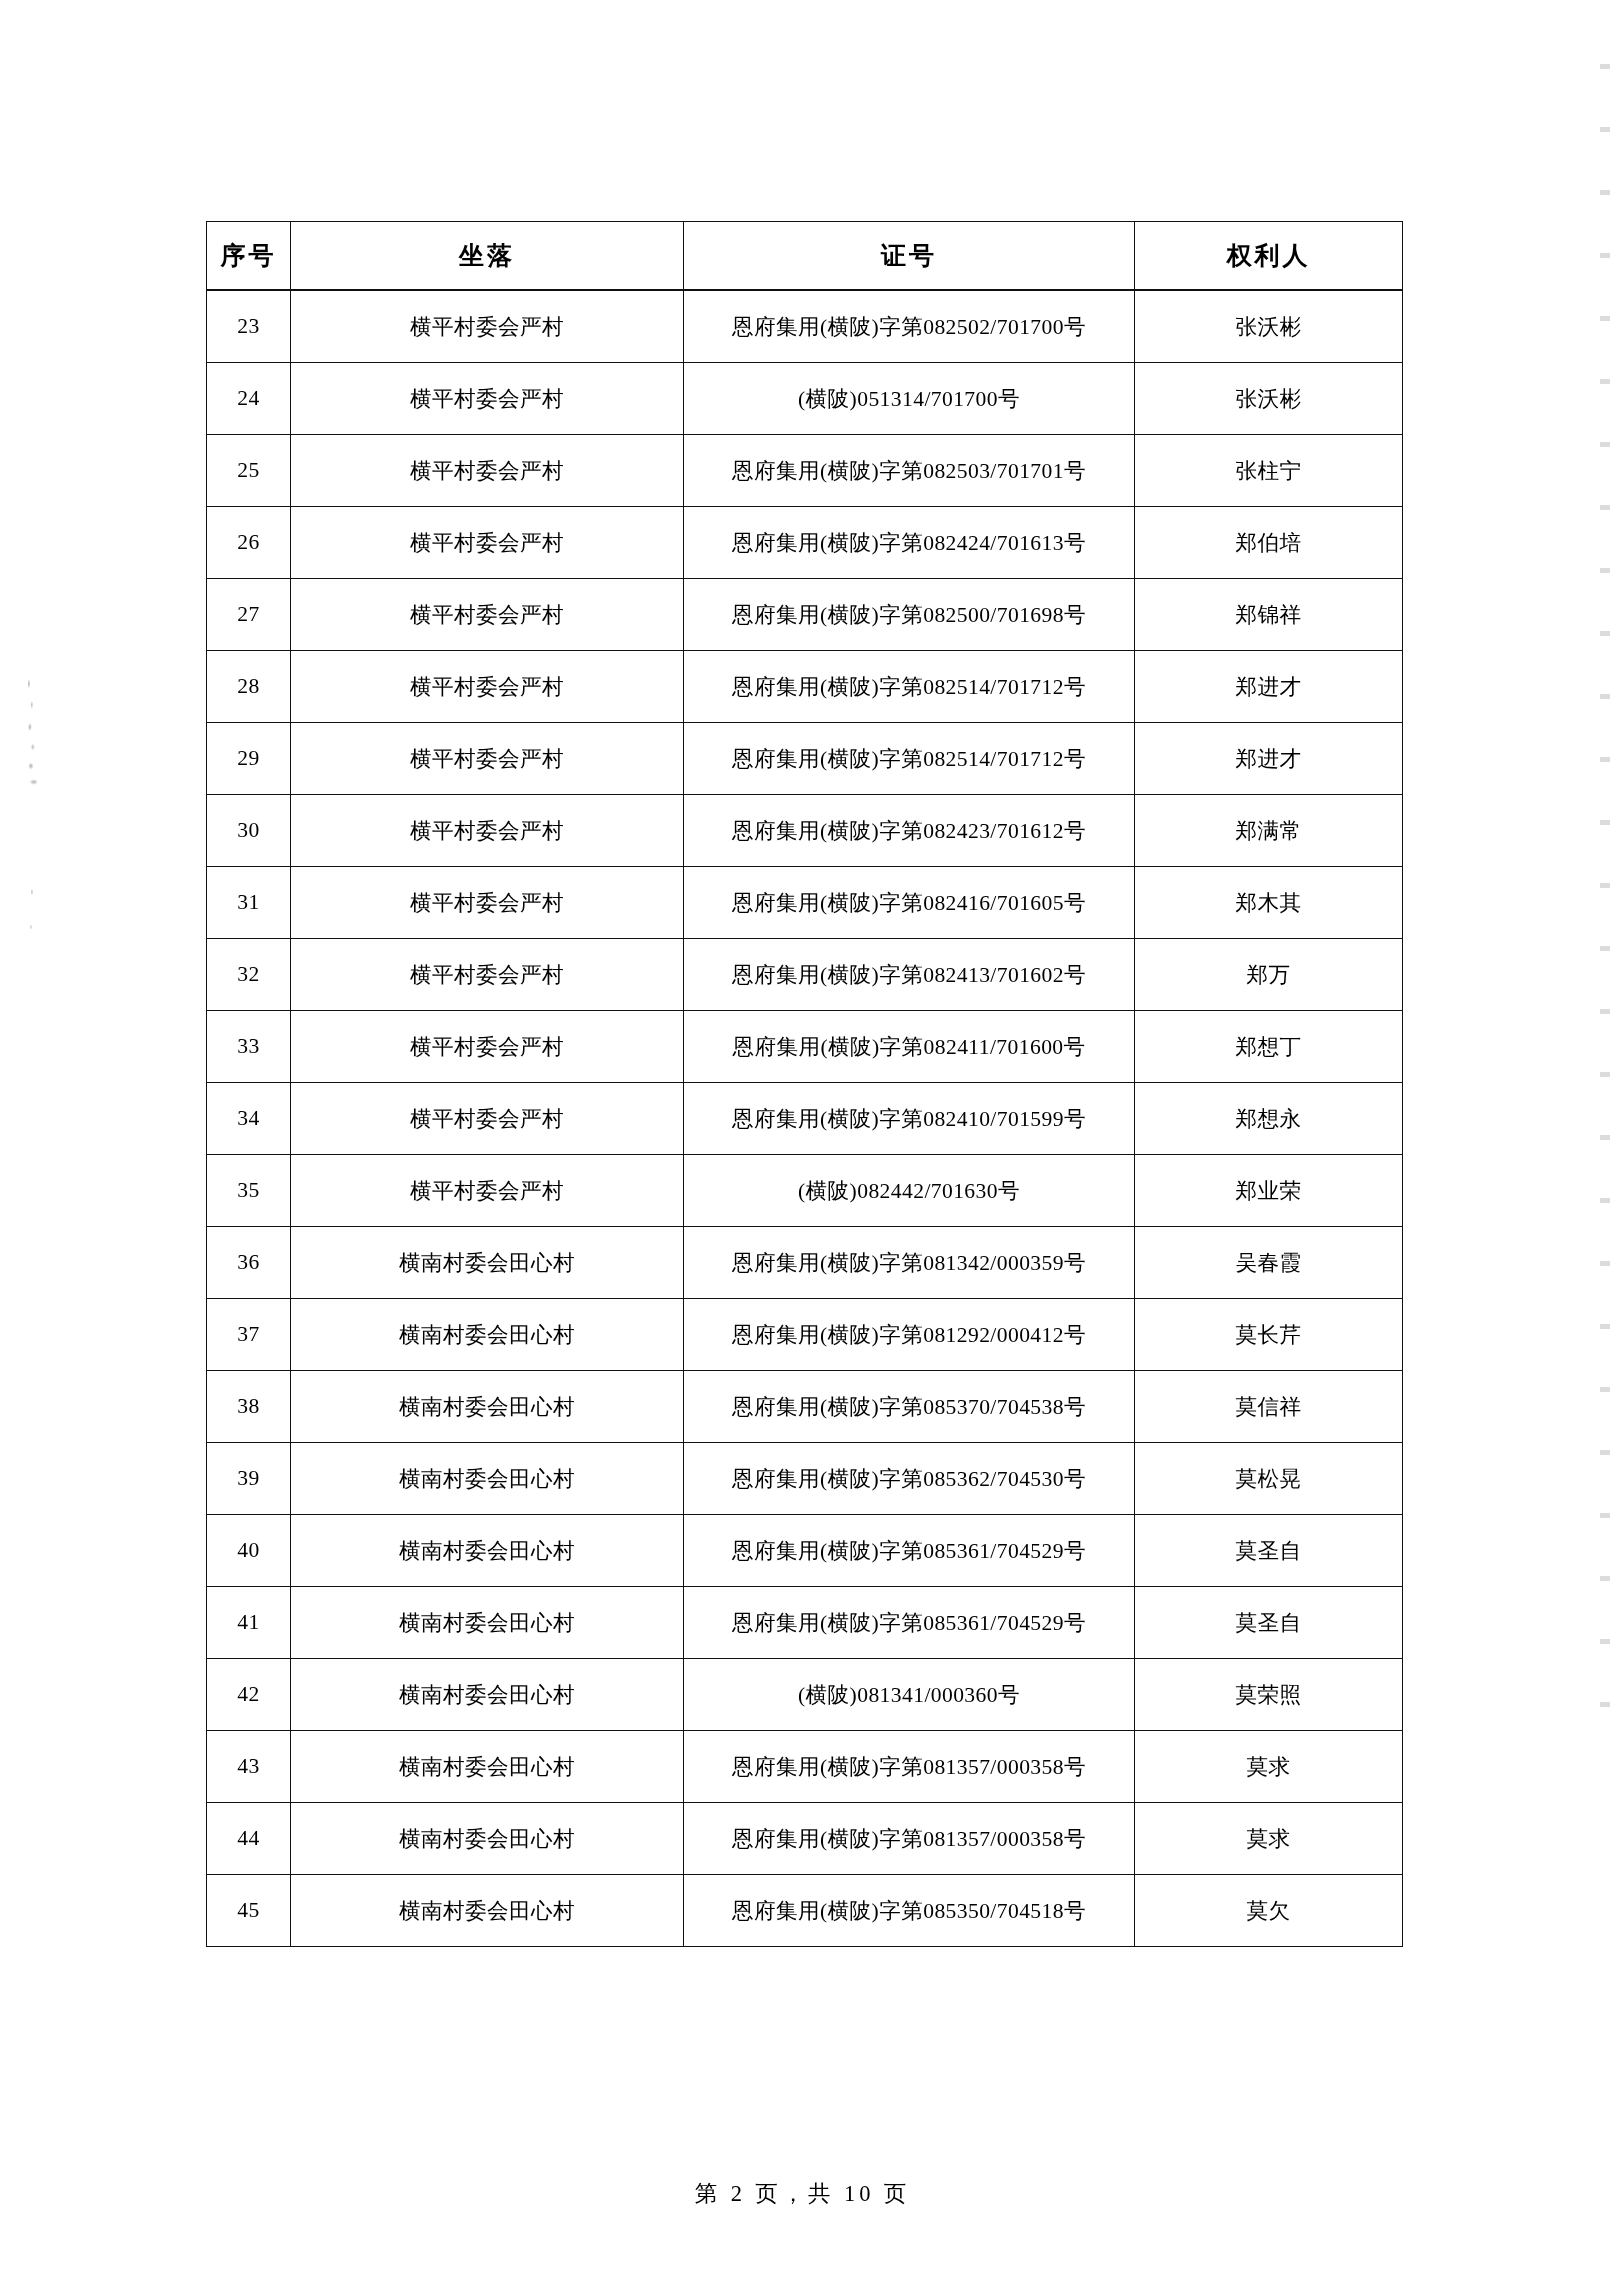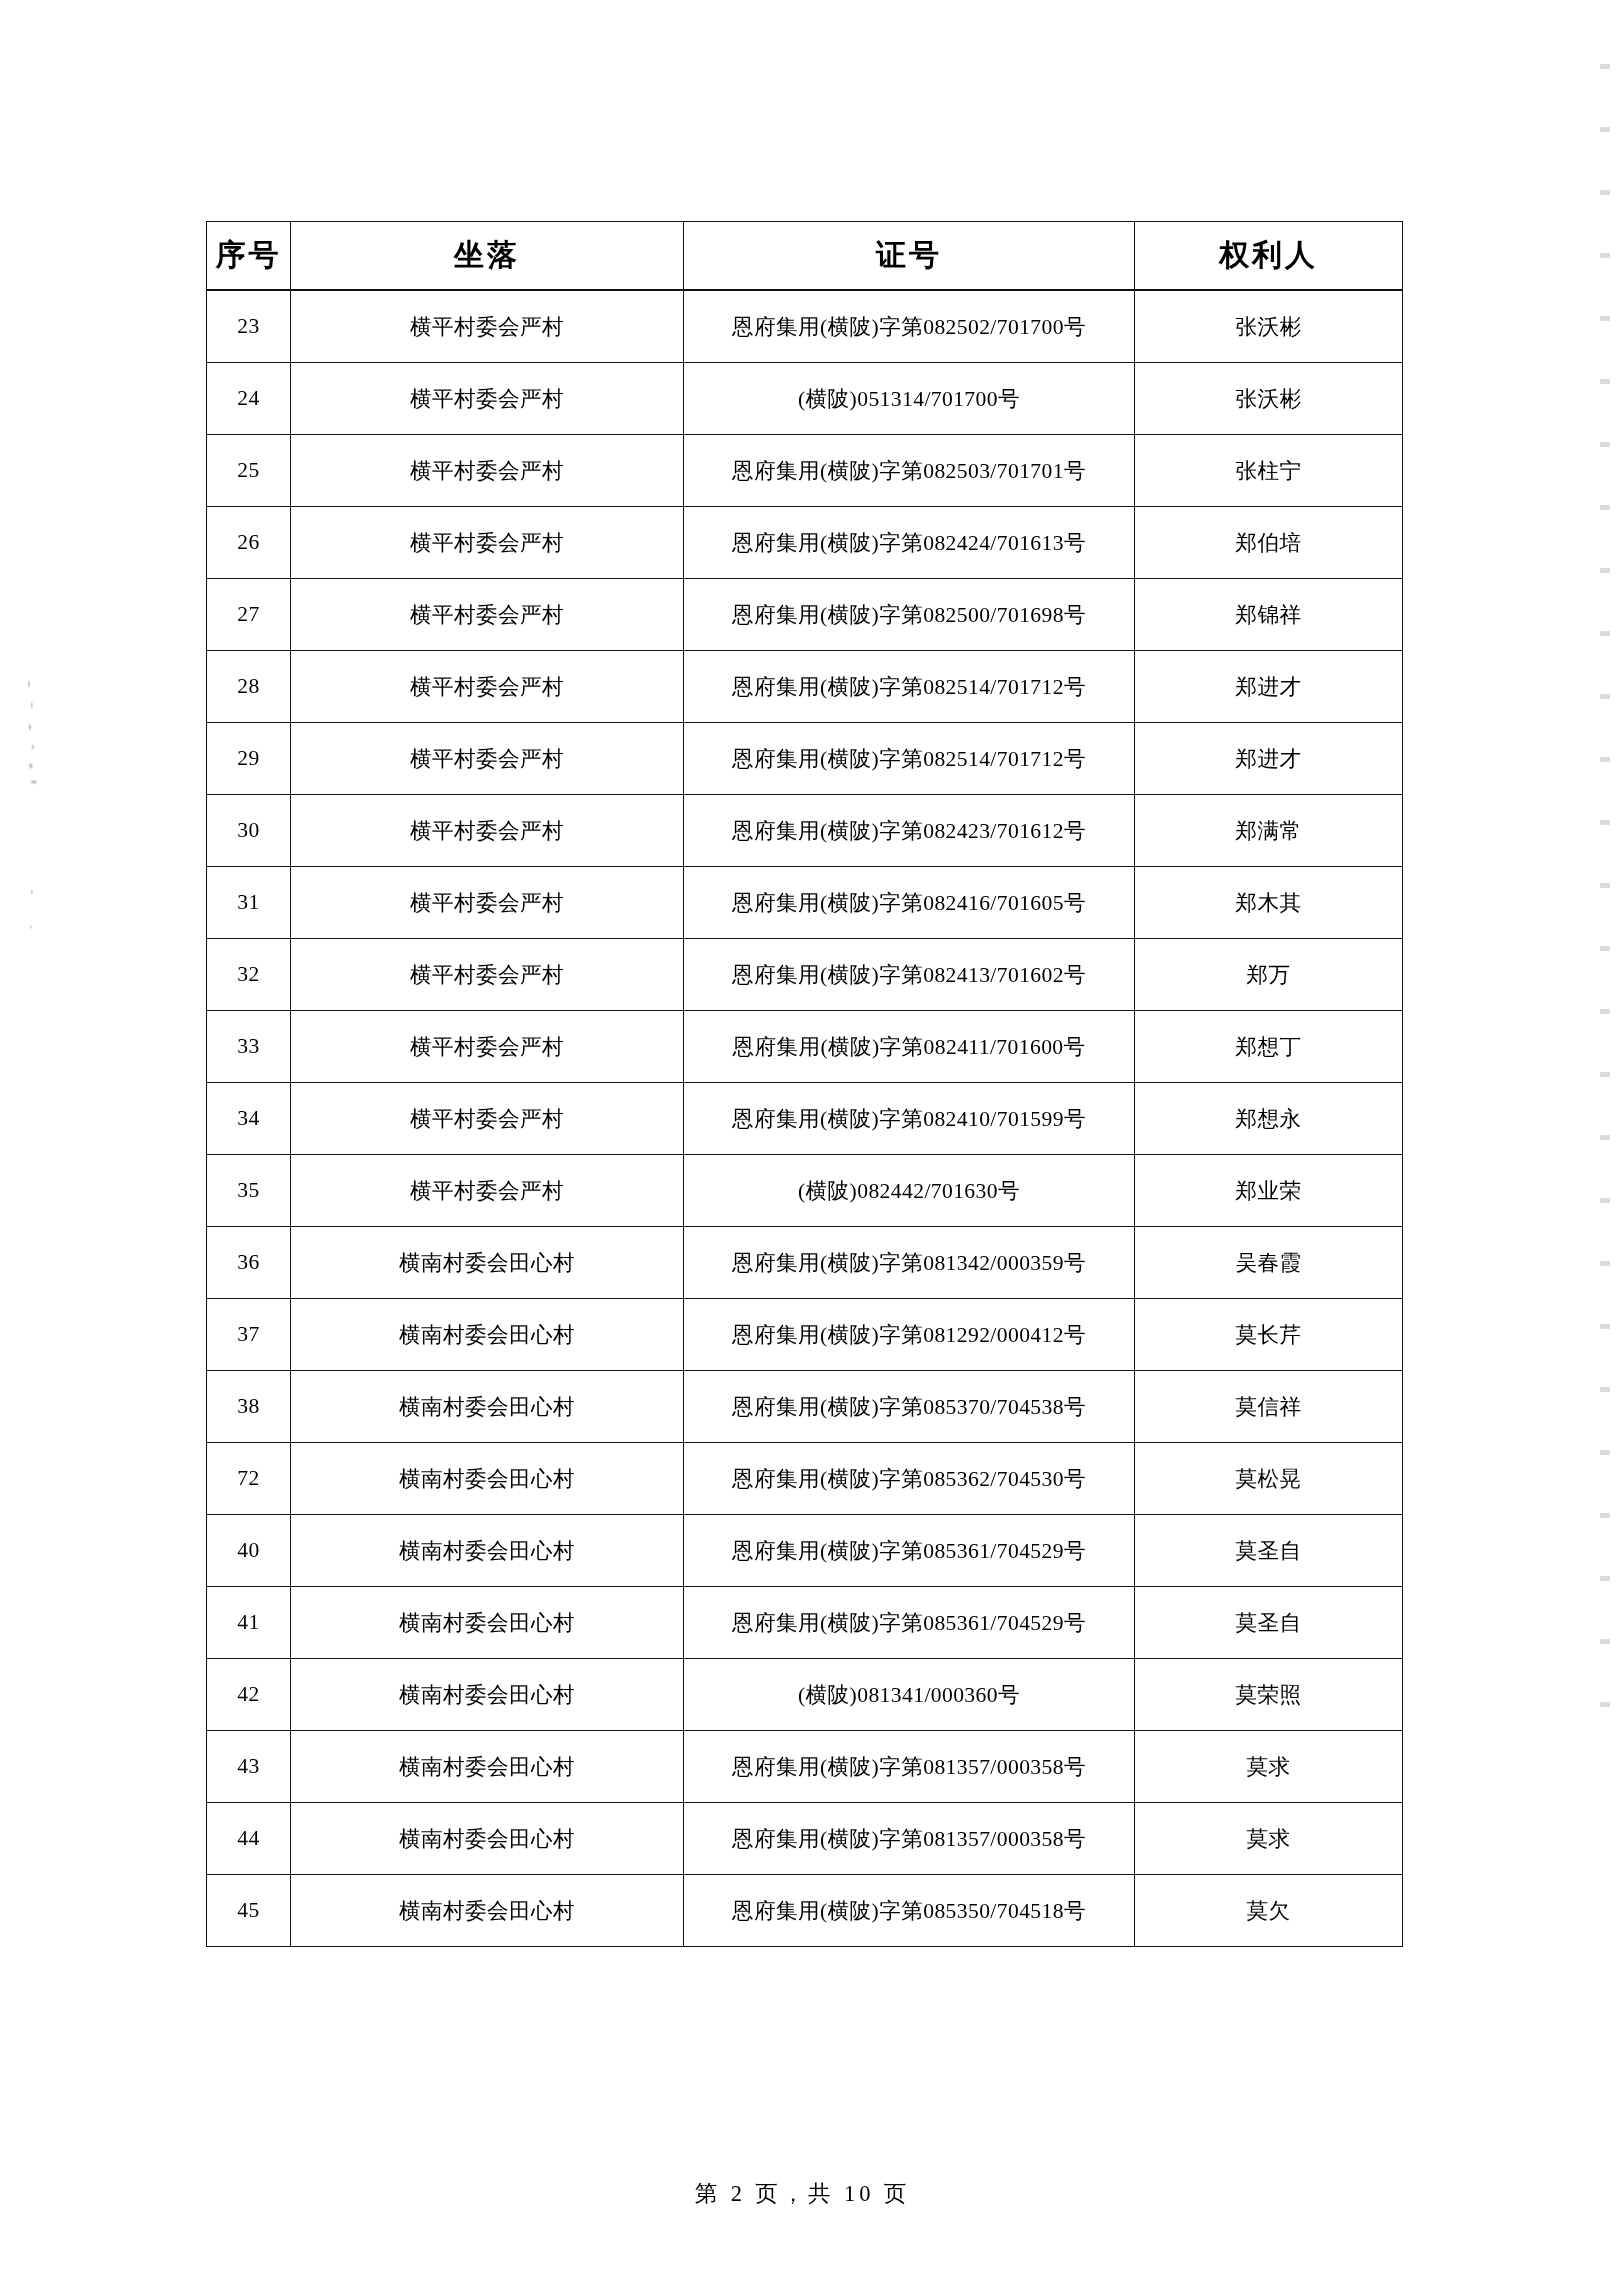--- a/index.html
+++ b/index.html
@@ -82,21 +82,21 @@
     border: 1.6px solid #111111;
     text-align: center;
     vertical-align: middle;
     font-weight: normal;
     font-size: 21.6px;
     letter-spacing: 0.4px;
     padding: 0;
   }
   .reg-table thead th {
     height: 67px;
-    font-size: 30px;
+    font-size: 25px;
     font-weight: bold;
     letter-spacing: 2.9px;
     border-bottom-width: 2.5px;
   }
   .reg-table tbody td {
     height: 71px;
   }
   .col-seq   { width: 84px;  }
   .col-loc   { width: 393px; }
   .col-cert  { width: 451px; }
@@ -232,21 +232,21 @@
           <td class="cell-cert">恩府集用(横陂)字第081292/000412号</td>
           <td class="cell-owner">莫长芹</td>
         </tr>
         <tr>
           <td class="cell-seq">38</td>
           <td class="cell-loc">横南村委会田心村</td>
           <td class="cell-cert">恩府集用(横陂)字第085370/704538号</td>
           <td class="cell-owner">莫信祥</td>
         </tr>
         <tr>
-          <td class="cell-seq">72</td>
+          <td class="cell-seq">39</td>
           <td class="cell-loc">横南村委会田心村</td>
           <td class="cell-cert">恩府集用(横陂)字第085362/704530号</td>
           <td class="cell-owner">莫松晃</td>
         </tr>
         <tr>
           <td class="cell-seq">40</td>
           <td class="cell-loc">横南村委会田心村</td>
           <td class="cell-cert">恩府集用(横陂)字第085361/704529号</td>
           <td class="cell-owner">莫圣自</td>
         </tr>

